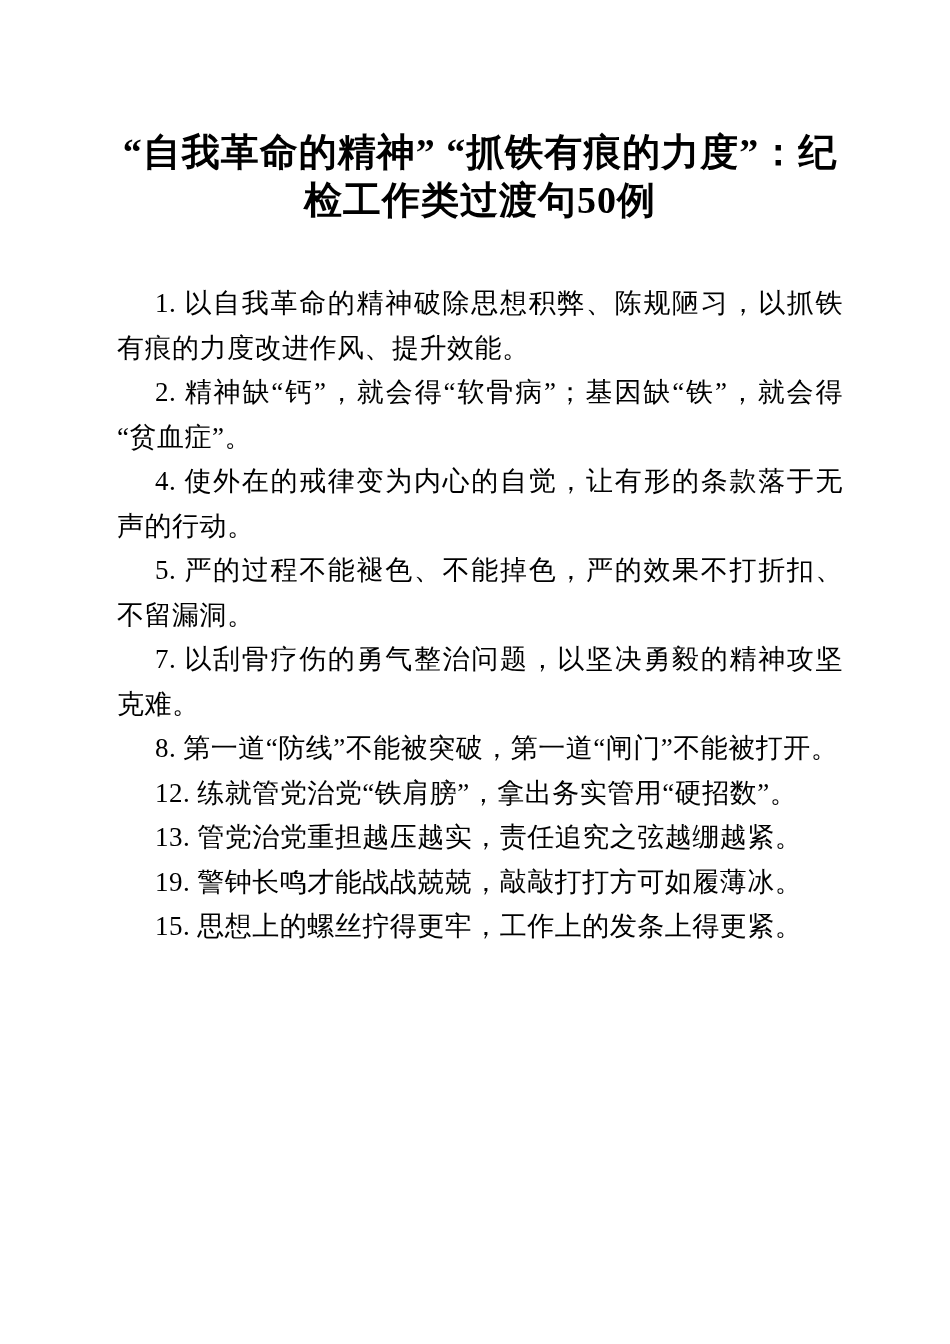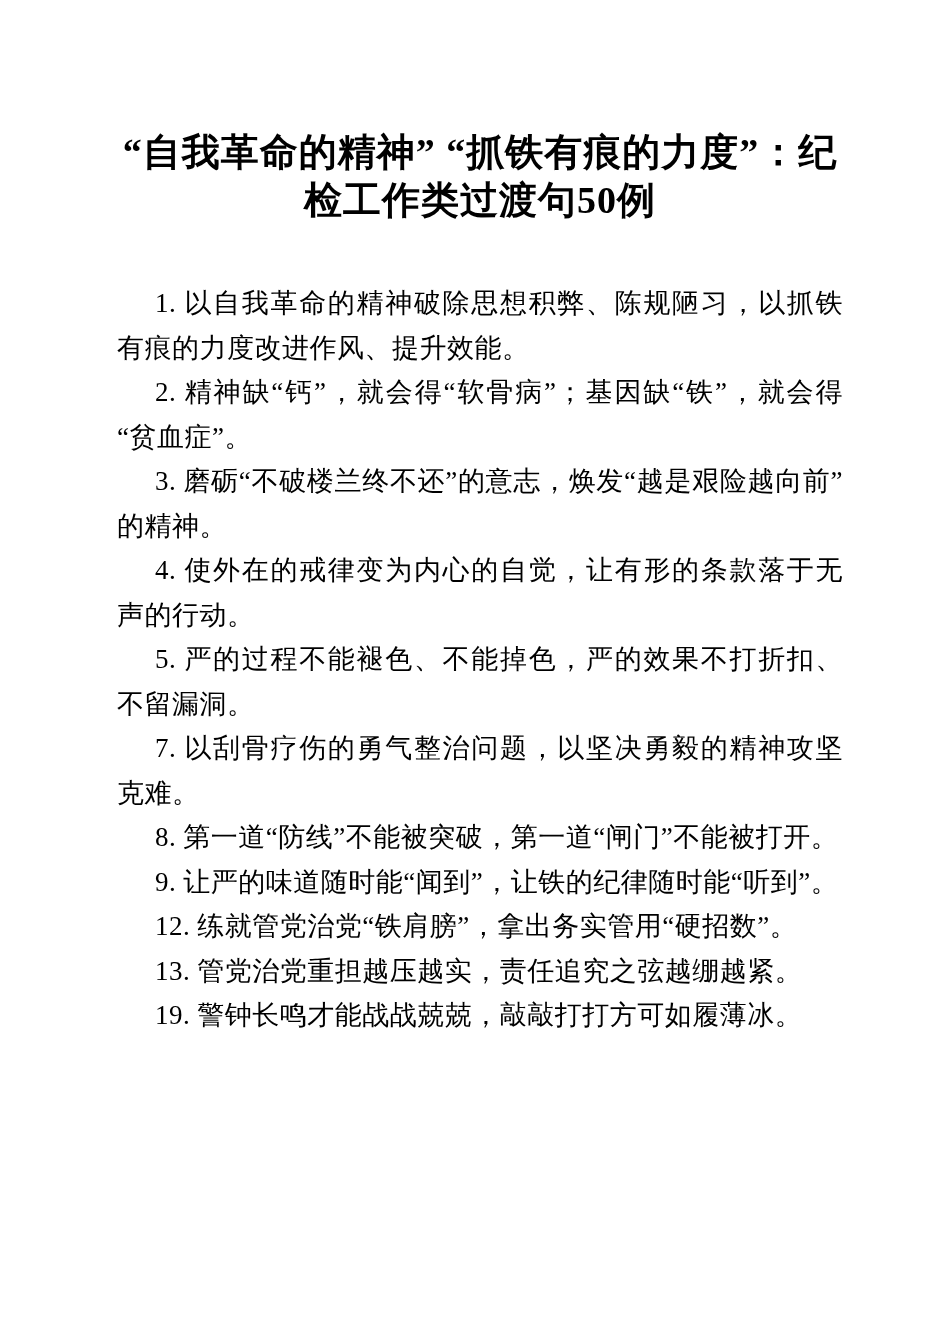--- a/index.html
+++ b/index.html
@@ -55,24 +55,23 @@
 <div class="page">
 
   <h1 class="doc-title">
     <span class="title-line">“自我革命的精神” “抓铁有痕的力度”：纪</span>
     <span class="title-line">检工作类过渡句50例</span>
   </h1>
 
   <div class="doc-body">
     <p class="item"><span class="num">1.</span><span class="txt">以自我革命的精神破除思想积弊、陈规陋习，以抓铁有痕的力度改进作风、提升效能。</span></p>
     <p class="item"><span class="num">2.</span><span class="txt">精神缺“钙”，就会得“软骨病”；基因缺“铁”，就会得“贫血症”。</span></p>
-    <p class="item"><span class="num">3.</span><span class="txt">磨砺“不破楼兰终不还”的意志，焕发“越是艰险越向前”的精神。</span></p>
     <p class="item"><span class="num">4.</span><span class="txt">使外在的戒律变为内心的自觉，让有形的条款落于无声的行动。</span></p>
     <p class="item"><span class="num">5.</span><span class="txt">严的过程不能褪色、不能掉色，严的效果不打折扣、不留漏洞。</span></p>
     <p class="item"><span class="num">7.</span><span class="txt">以刮骨疗伤的勇气整治问题，以坚决勇毅的精神攻坚克难。</span></p>
     <p class="item"><span class="num">8.</span><span class="txt">第一道“防线”不能被突破，第一道“闸门”不能被打开。</span></p>
-    <p class="item"><span class="num">9.</span><span class="txt">让严的味道随时能“闻到”，让铁的纪律随时能“听到”。</span></p>
     <p class="item"><span class="num">12.</span><span class="txt">练就管党治党“铁肩膀”，拿出务实管用“硬招数”。</span></p>
     <p class="item"><span class="num">13.</span><span class="txt">管党治党重担越压越实，责任追究之弦越绷越紧。</span></p>
     <p class="item"><span class="num">19.</span><span class="txt">警钟长鸣才能战战兢兢，敲敲打打方可如履薄冰。</span></p>
+    <p class="item"><span class="num">15.</span><span class="txt">思想上的螺丝拧得更牢，工作上的发条上得更紧。</span></p>
   </div>
 
 </div>
 
 </body></html>

